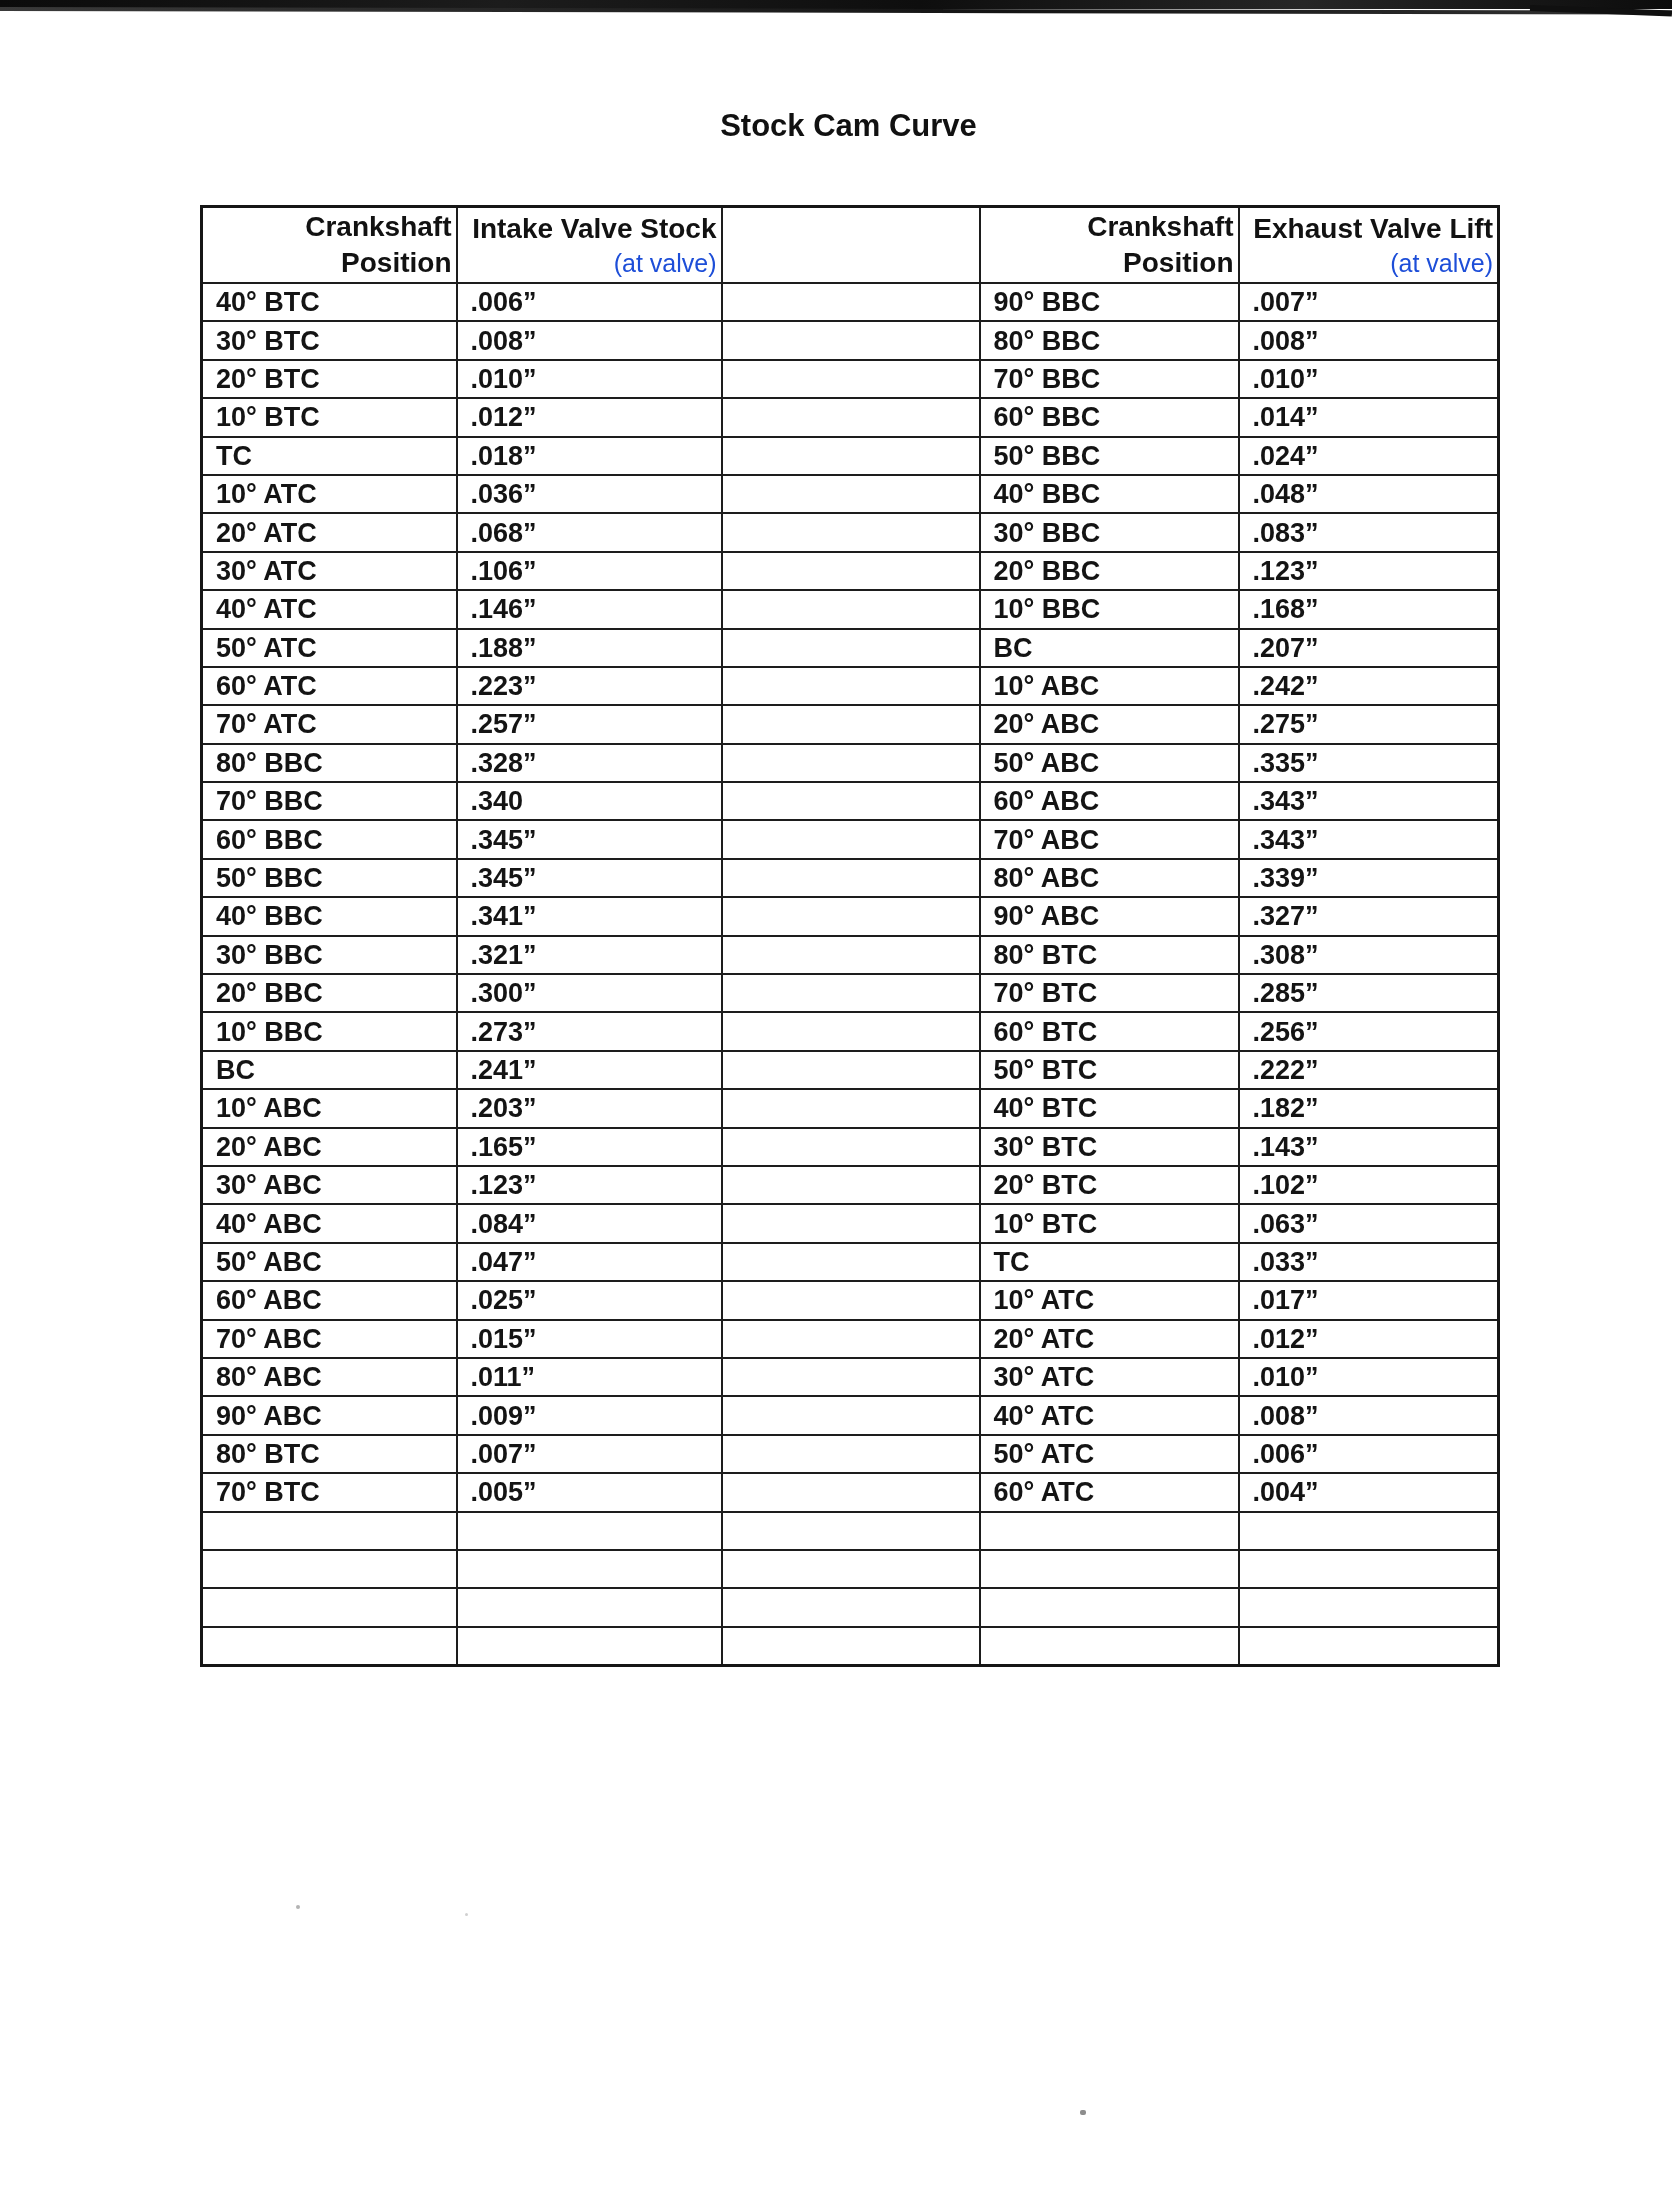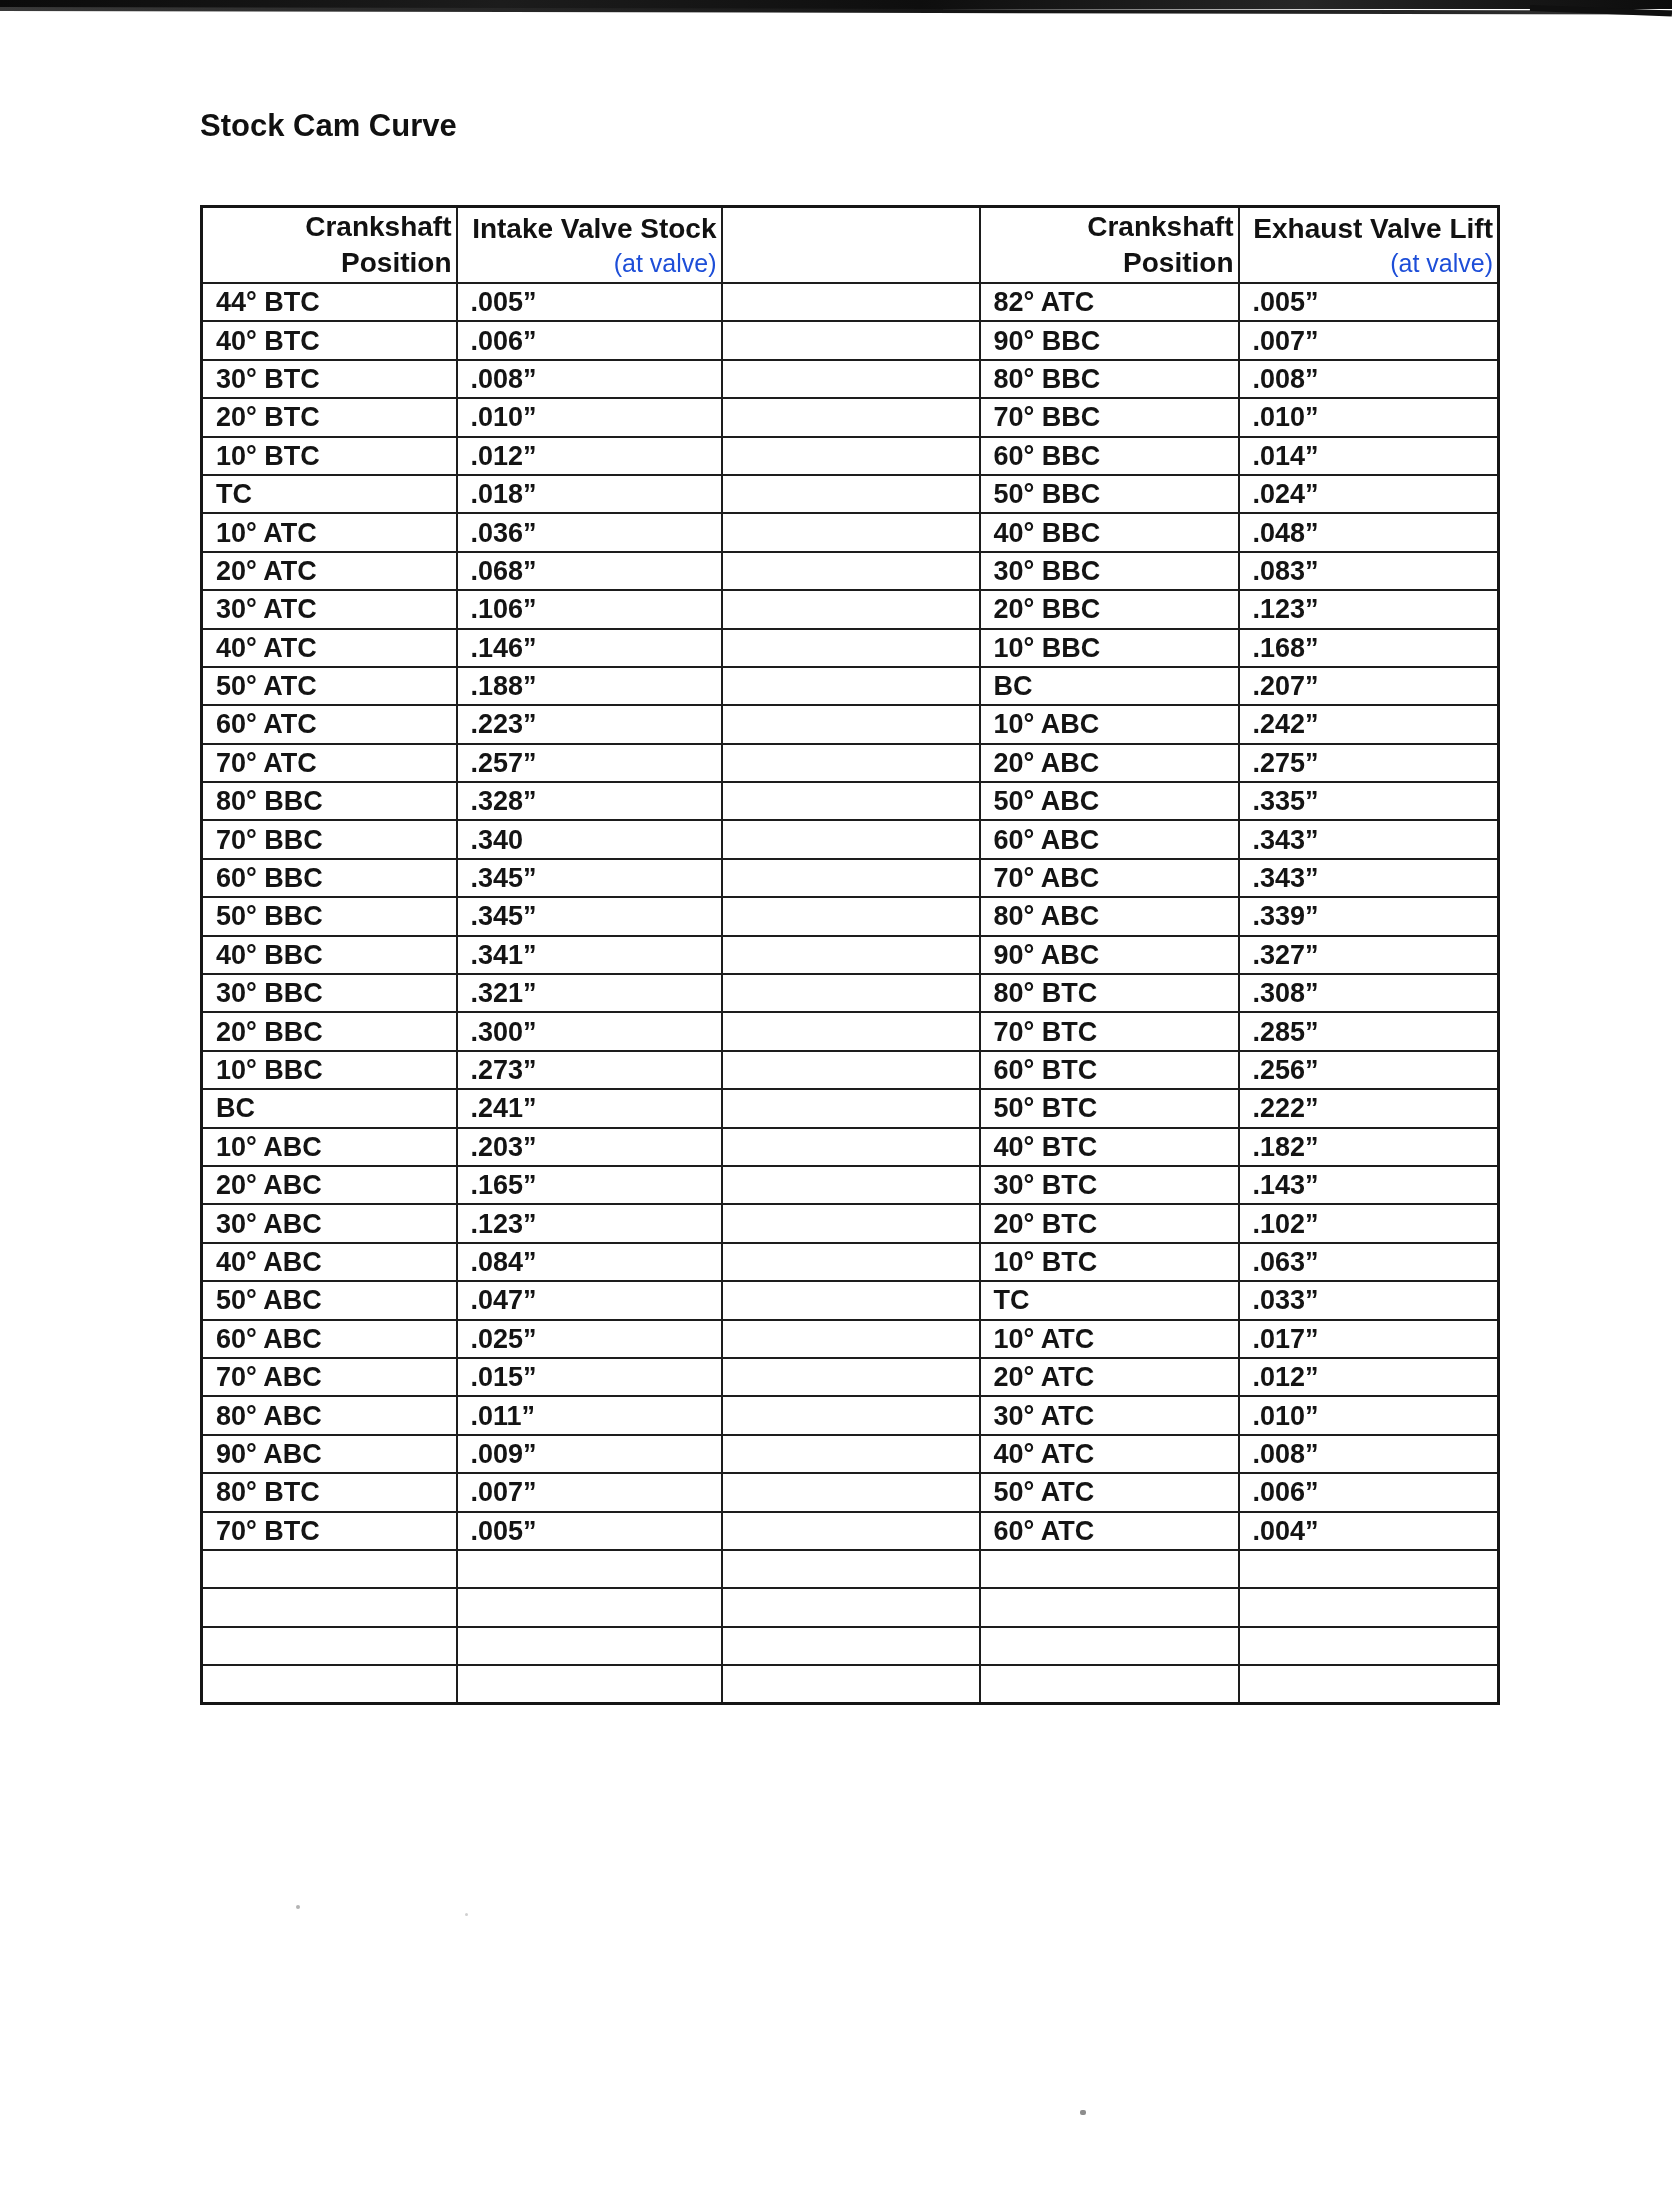--- a/index.html
+++ b/index.html
@@ -47,20 +47,21 @@
   .speck-1 { left: 1080px; top: 2110px; width: 6px; height: 5px; background: #8d8d8d; }
   .speck-2 { left: 296px;  top: 1905px; width: 4px; height: 4px; background: #b3b3b3; }
   .speck-3 { left: 465px;  top: 1913px; width: 3px; height: 3px; background: #d0d0d0; }
 
   
   .doc-title {
     position: absolute;
     top: 108px;
     left: 200px;
     width: 1297px;
+    text-align: center;
     font-size: 31px;
     font-weight: 700;
     color: #111111;
     letter-spacing: 0px;
   }
 
   
   .table-wrap {
     position: absolute;
     top: 205px;
@@ -147,27 +148,20 @@
             <div class="hdr-line1">Position</div>
           </th>
           <th>
             <div class="hdr-line1">Exhaust Valve Lift</div>
             <div class="hdr-line2">(at valve)</div>
           </th>
         </tr>
       </thead>
       <tbody>
           <tr>
-            <td>44° BTC</td>
-            <td>.005”</td>
-            <td></td>
-            <td>82° ATC</td>
-            <td>.005”</td>
-          </tr>
-          <tr>
             <td>40° BTC</td>
             <td>.006”</td>
             <td></td>
             <td>90° BBC</td>
             <td>.007”</td>
           </tr>
           <tr>
             <td>30° BTC</td>
             <td>.008”</td>
             <td></td>

